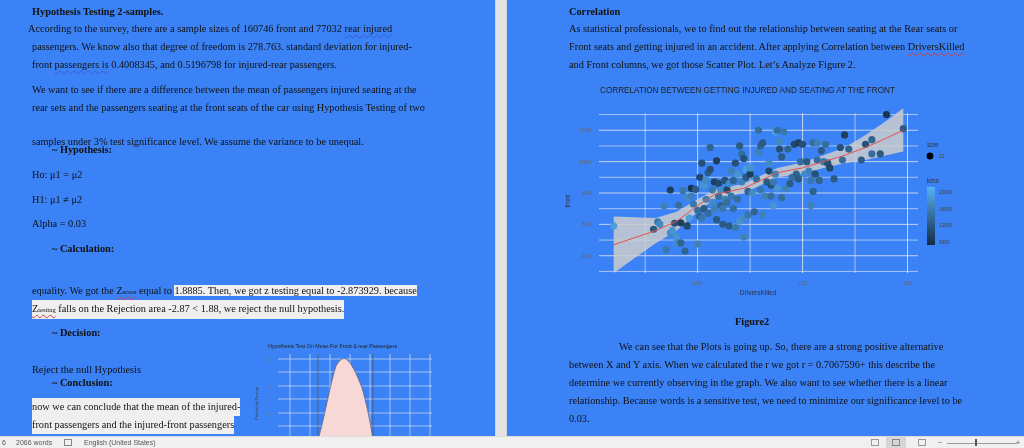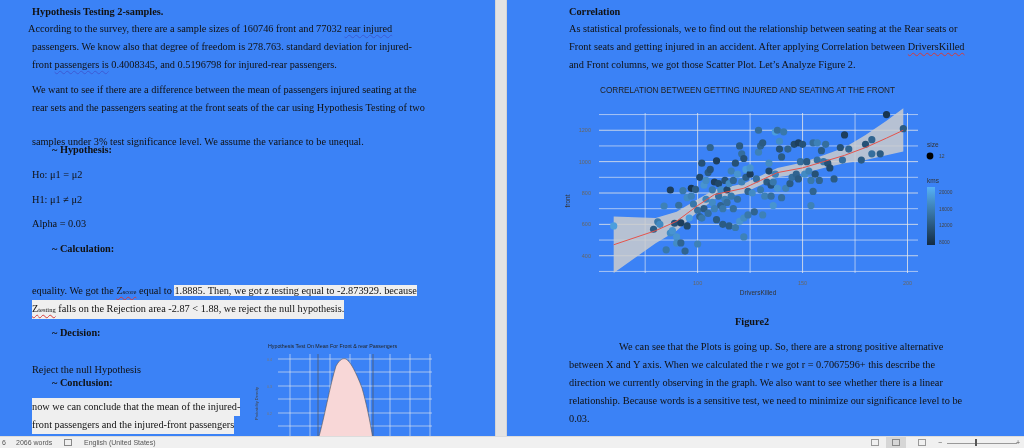--- a/index.html
+++ b/index.html
@@ -288,21 +288,21 @@
         <text x="389" y="112" font-size="4.8" fill="#444">20000</text>
         <text x="389" y="128.5" font-size="4.8" fill="#444">16000</text>
         <text x="389" y="145" font-size="4.8" fill="#444">12000</text>
         <text x="389" y="161.5" font-size="4.8" fill="#444">8000</text>
       </svg>
   </div>
 
   <div class="txt bold" style="left:228px;top:313px;">Figure2</div>
   <div class="txt" style="left:112px;top:338px;">We can see that the Plots is going up. So, there are a strong positive alternative</div>
   <div class="txt" style="left:62px;top:356px;">between X and Y axis. When we calculated the r we got r = 0.7067596+ this describe the</div>
-  <div class="txt" style="left:62px;top:374px;">direction we currently observing in the graph. We also want to see whether there is a linear</div>
+  <div class="txt" style="left:62px;top:374px;">determine we currently observing in the graph. We also want to see whether there is a linear</div>
   <div class="txt" style="left:62px;top:392px;">relationship. Because words is a sensitive test, we need to minimize our significance level to be</div>
   <div class="txt" style="left:62px;top:410px;">0.03.</div>
 </div>
 
 <div class="statusbar">
   <span class="sb-item" style="left:2px;">6</span>
   <span class="sb-item" style="left:16px;">2066 words</span>
   <span class="sb-icon" style="left:64px;"></span>
   <span class="sb-item" style="left:84px;">English (United States)</span>
   <span class="sb-icon" style="left:871px;border-color:#999;"></span>

